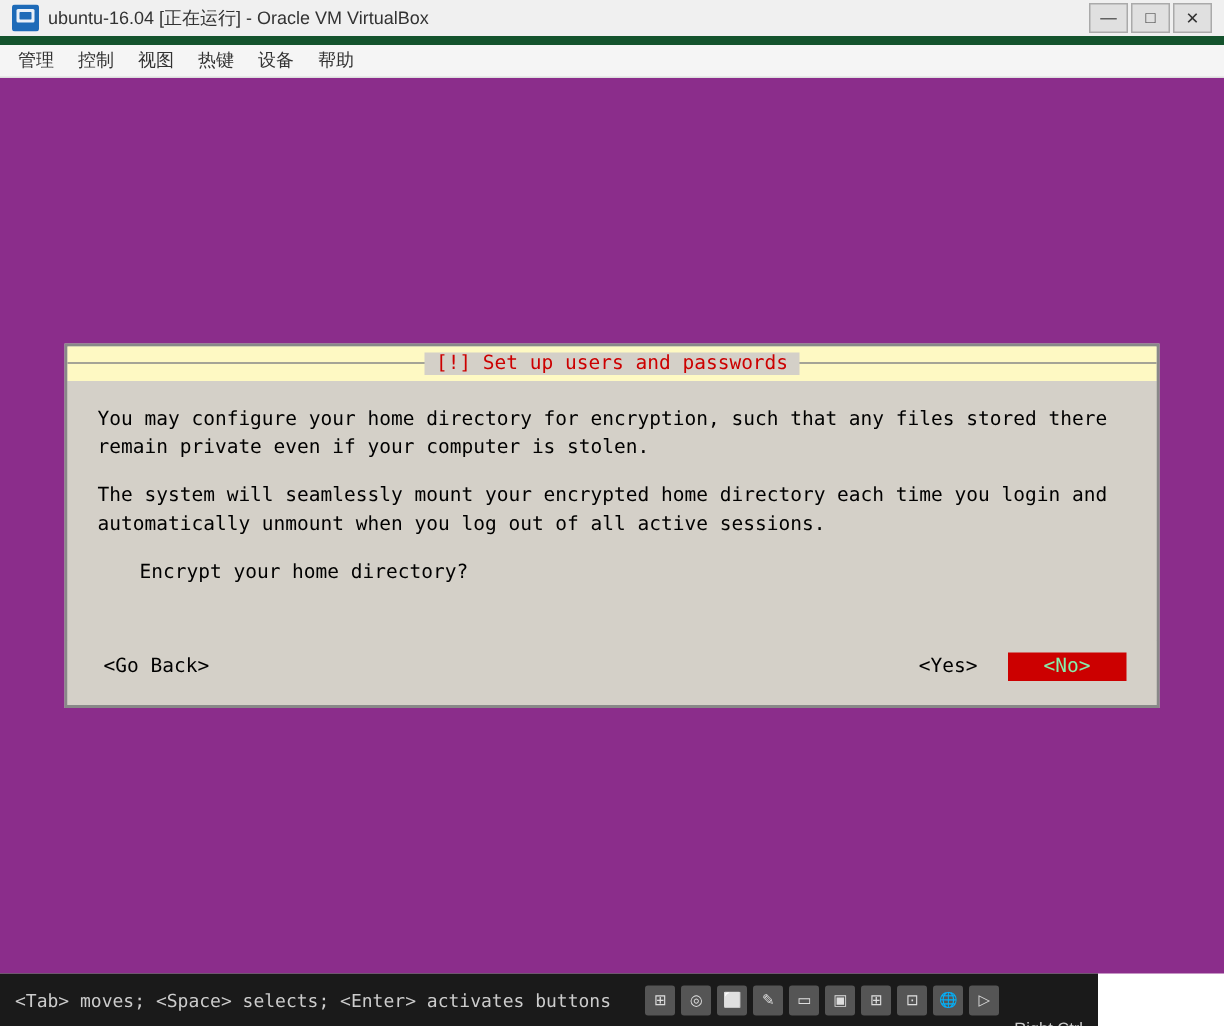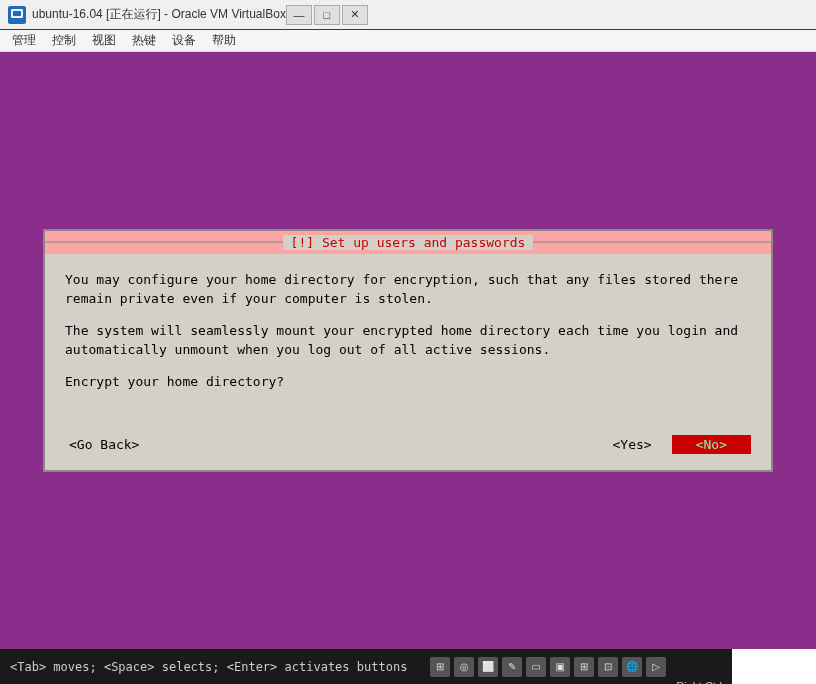--- a/index.html
+++ b/index.html
@@ -9,22 +9,23 @@
       height: 684px;
       overflow: hidden;
       font-family: 'Segoe UI', Tahoma, sans-serif;
       background: #fff;
     }
 
     
     #titlebar {
       display: flex;
       align-items: center;
+      justify-content: space-between;
       background: #f0f0f0;
-      border-bottom: 1px solid #14532d;
+      border-bottom: 6px solid #14532d;
       height: 30px;
       padding: 0 8px;
       user-select: none;
     }
     #titlebar-left {
       display: flex;
       align-items: center;
       gap: 6px;
     }
     #titlebar-icon {
@@ -87,21 +88,21 @@
       width: 730px;
       background: #d4d0c8;
       border: 2px solid #888;
       position: relative;
     }
 
     #dialog-titlebar {
       display: flex;
       align-items: center;
       justify-content: center;
-      background: #fca5a5;
+      background: #fef9c3;
       padding: 4px 0;
       position: relative;
     }
 
     .dialog-title-line {
       position: absolute;
       top: 50%;
       left: 0;
       right: 0;
       height: 1px;
@@ -127,20 +128,21 @@
       line-height: 1.5;
       background: #d4d0c8;
     }
 
     #dialog-body p {
       margin-bottom: 12px;
     }
 
     #dialog-body p:last-of-type {
       margin-bottom: 20px;
+      margin-left: 28px;
     }
 
     #dialog-buttons {
       display: flex;
       align-items: center;
       justify-content: space-between;
       padding: 8px 20px 16px 20px;
       background: #d4d0c8;
     }
 

